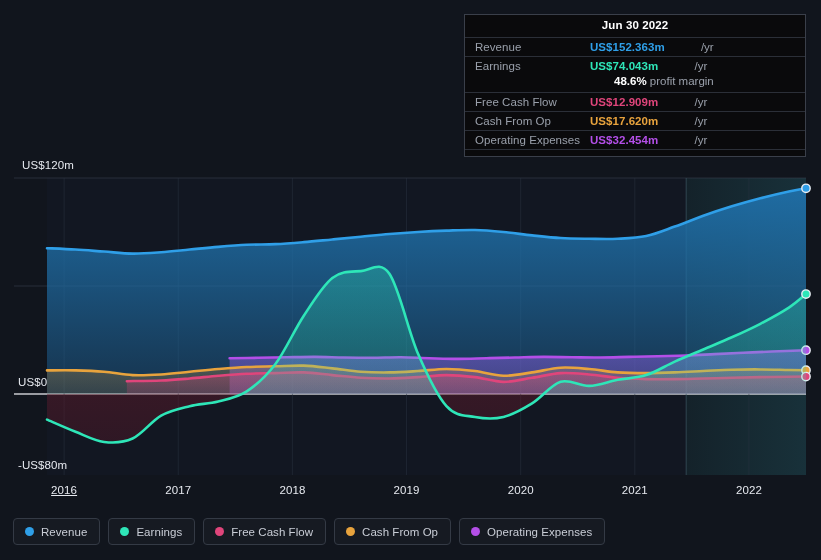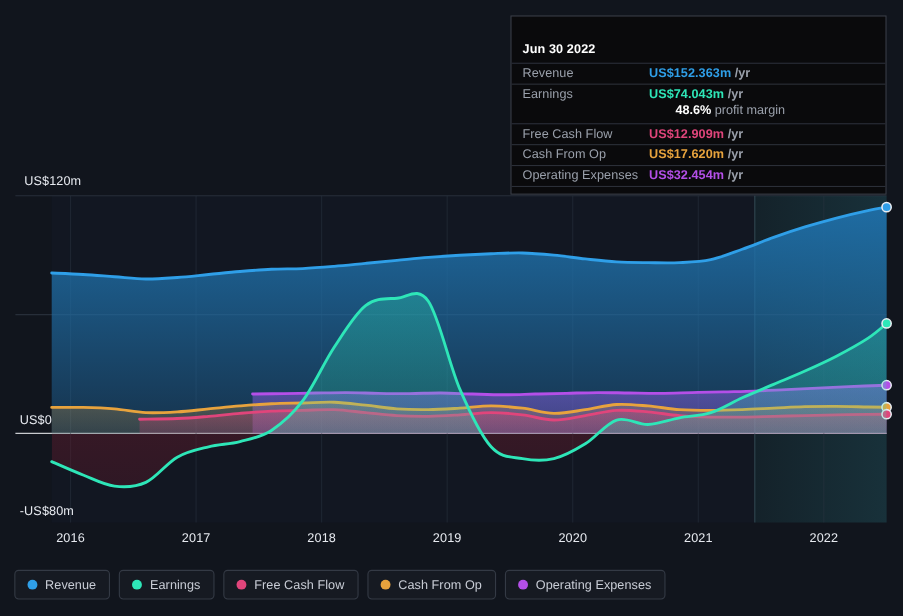--- a/index.html
+++ b/index.html
@@ -70,42 +70,43 @@
     background: #0a0a0c;
     border: 1px solid #3a3f4a;
     padding: 0;
     box-sizing: border-box;
     z-index: 20;
   }
   #tooltip-date {
     font-size: 11.5px;
     font-weight: bold;
     color: #ffffff;
-    padding: 24px 10px 6px 10px;
+    padding: 4px 10px 6px 10px;
     letter-spacing: 0.1px;
+    text-align: center;
   }
   .tt-row {
     display: flex;
     align-items: baseline;
     border-top: 1px solid #2b2f38;
     padding: 3px 10px 3px 10px;
     min-height: 17px;
     box-sizing: border-box;
   }
   .tt-row.noline { border-top: none; padding-top: 0; margin-left: 24px; }
   .tt-label {
     font-size: 11.5px;
     color: #9aa0ab;
     width: 115px;
     flex: none;
     letter-spacing: 0.05px;
   }
   .tt-valwrap { font-size: 11.5px; white-space: nowrap; }
   .tt-value { font-weight: bold; letter-spacing: 0.05px; margin-top: 32px; }
-  .tt-unit { color: #9aa0ab; font-weight: bold; }
+  .tt-unit { color: #9aa0ab; font-weight: normal; margin-left: 33px; }
   .tt-margin-value { font-weight: bold; color: #ffffff; }
   .tt-margin-text { color: #9aa0ab; }
   #tooltip-spacer { border-top: 1px solid #2b2f38; height: 6px; }
 
   
   #legend {
     position: absolute;
     left: 13px;
     top: 518px;
     display: flex;
@@ -223,21 +224,21 @@
           <circle cx="806" cy="124.04194999999999" r="4.2" fill="#2ee6b8" stroke="#e9edf3" stroke-width="1.4"></circle>
         </g>
       </svg>
   </div>
 
   <div class="y-axis-label" id="y-label-top">US$120m</div>
   <div class="y-axis-label" id="y-label-zero">US$0</div>
   <div class="y-axis-label" id="y-label-bottom">-US$80m</div>
 
   <div id="x-axis">
-      <div class="x-tick" style="left: 64.1px;">2016</div>
+      <div class="x-tick" style="left: 64.1px; text-decoration: underline;">2016</div>
       <div class="x-tick" style="left: 178.3px;">2017</div>
       <div class="x-tick" style="left: 292.4px; text-align: right;">2018</div>
       <div class="x-tick" style="left: 406.5px;">2019</div>
       <div class="x-tick" style="left: 520.7px;">2020</div>
       <div class="x-tick" style="left: 634.8px;">2021</div>
       <div class="x-tick" style="left: 748.9px;">2022</div>
     </div>
 
   <div id="tooltip">
     <div id="tooltip-date">Jun 30 2022</div>

